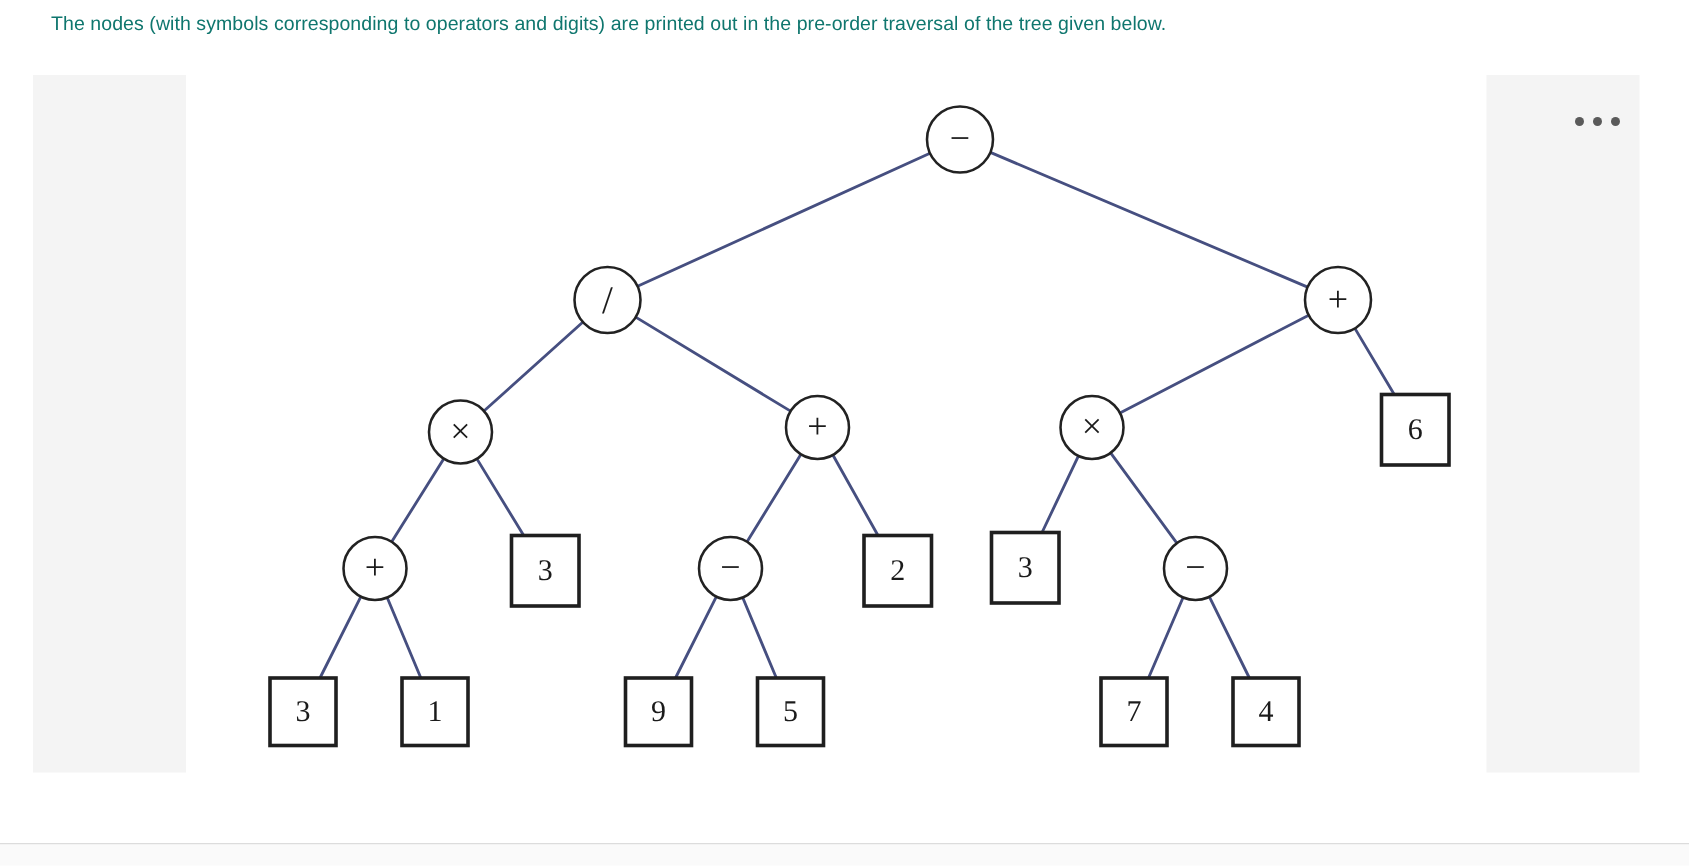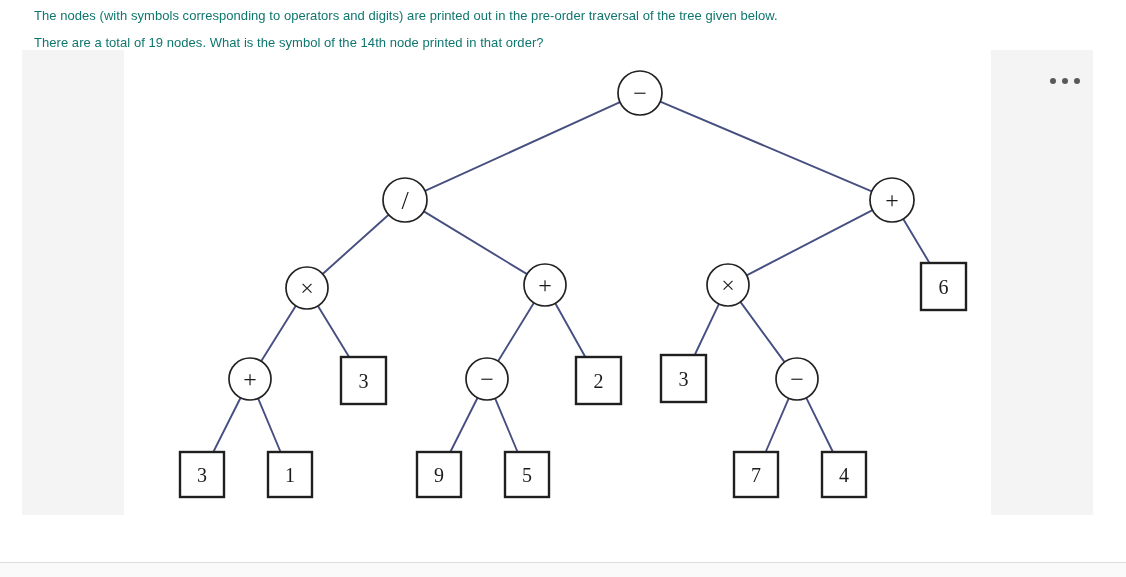--- a/index.html
+++ b/index.html
@@ -91,21 +91,20 @@
     background: #fafafa;
   }
 
   svg text { user-select: none; }
 </style>
 </head>
 <body>
 
 <div class="question-block">
   <div class="question-line">The nodes (with symbols corresponding to operators and digits) are printed out in the pre-order traversal of the tree given below.</div>
-  <div class="question-line">There are a total of 19 nodes. What is the symbol of the 14th node printed in that order?</div>
 </div>
 
 <div class="gray-panel left"></div>
 <div class="gray-panel right"></div>
 
 <div class="more-menu" title="More options">
   <i></i>
   <i></i>
   <i></i>
 </div>

